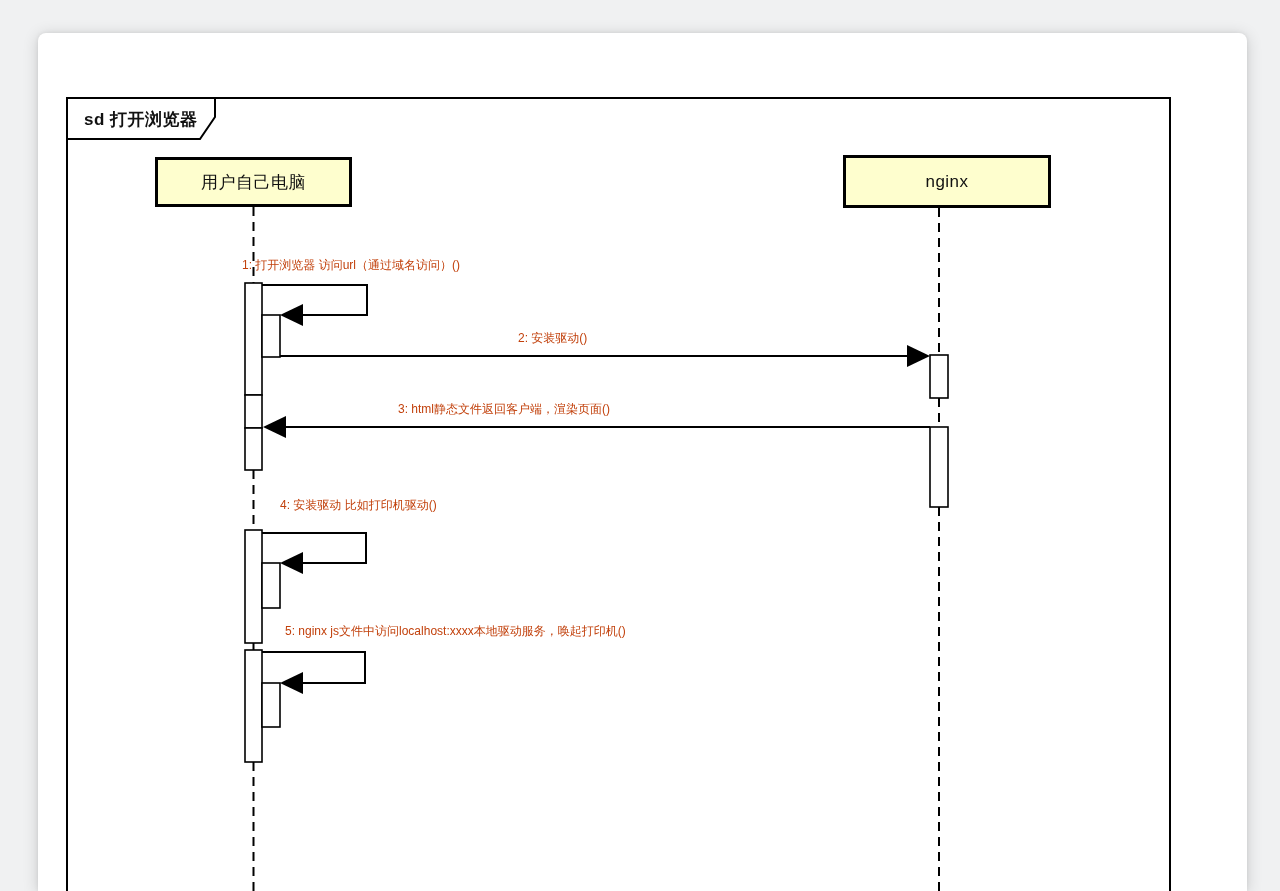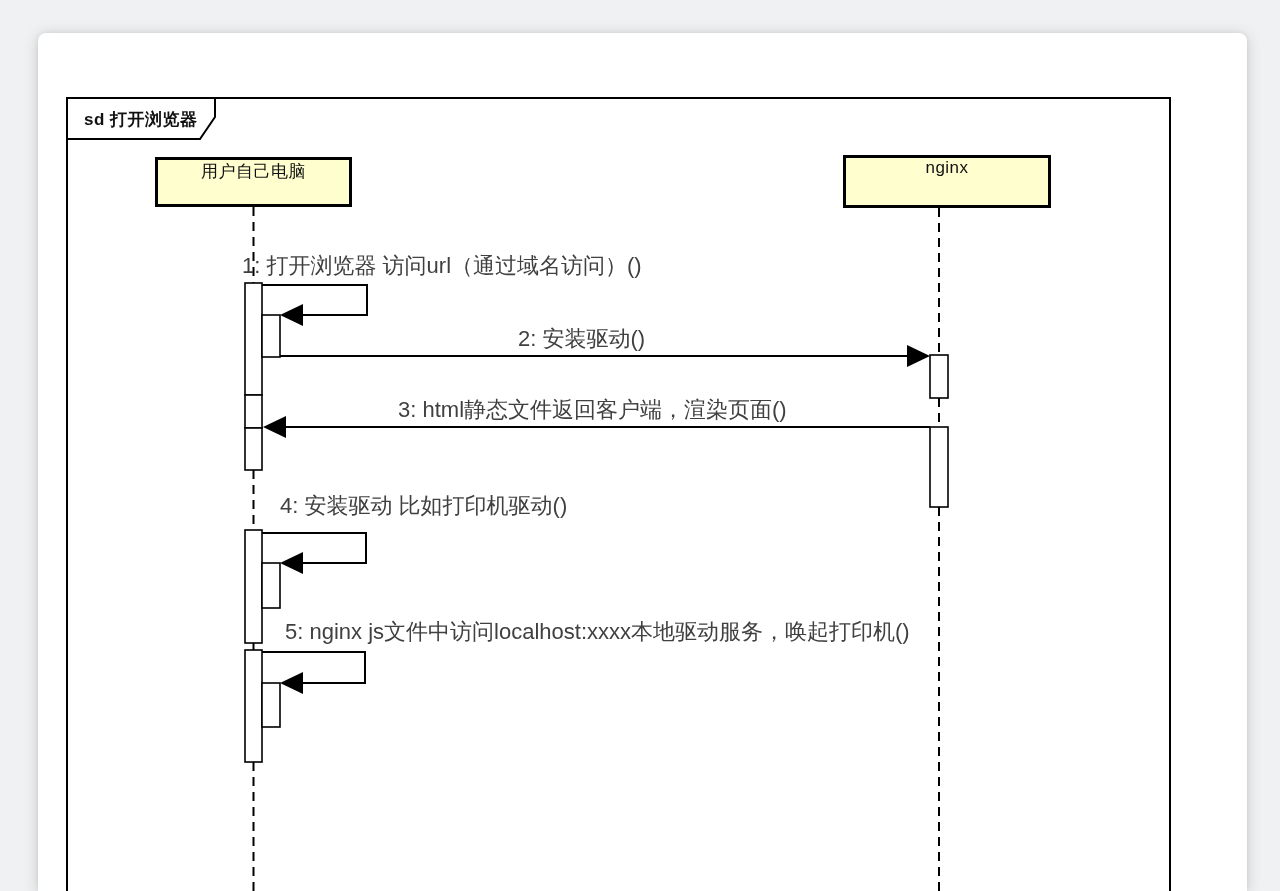--- a/index.html
+++ b/index.html
@@ -10,32 +10,32 @@
     color:#111;
   }
   .stage{position:relative;width:1280px;height:891px;overflow:hidden;}
   .page{
     position:absolute;left:38px;top:33px;width:1209px;height:858px;
     background:#ffffff;border-radius:8px 8px 0 0;
     box-shadow:0 2px 16px rgba(0,0,0,.16), 0 0 4px rgba(0,0,0,.08);
   }
   svg.layer{position:absolute;left:0;top:0;width:1280px;height:891px;}
   .participant{
-    position:absolute;display:flex;align-items:flex-start;justify-content:center;
+    position:absolute;display:flex;align-items:center;justify-content:center;
     background:#fefece;border:3px solid #000;box-sizing:border-box;
     font-size:17px;font-weight:400;letter-spacing:.5px;
   }
   .p-user{left:155px;top:157px;width:197px;height:50px;}
   .p-nginx{left:843px;top:155px;width:208px;height:53px;}
   .frame-label{
     position:absolute;left:84px;top:108px;font-size:17px;font-weight:bold;
     white-space:nowrap;letter-spacing:.5px;
   }
   .msg-label{
-    position:absolute;font-size:22px;line-height:21px;white-space:nowrap;color:#404040;
+    position:absolute;font-size:12px;line-height:21px;white-space:nowrap;color:#c2410c;
   }
   .ml-1{left:242px;top:255px;}
   .ml-2{left:518px;top:328px;}
   .ml-3{left:398px;top:399px;}
   .ml-4{left:280px;top:495px;}
   .ml-5{left:285px;top:621px;}
 </style>
 </head>
 <body>
 

